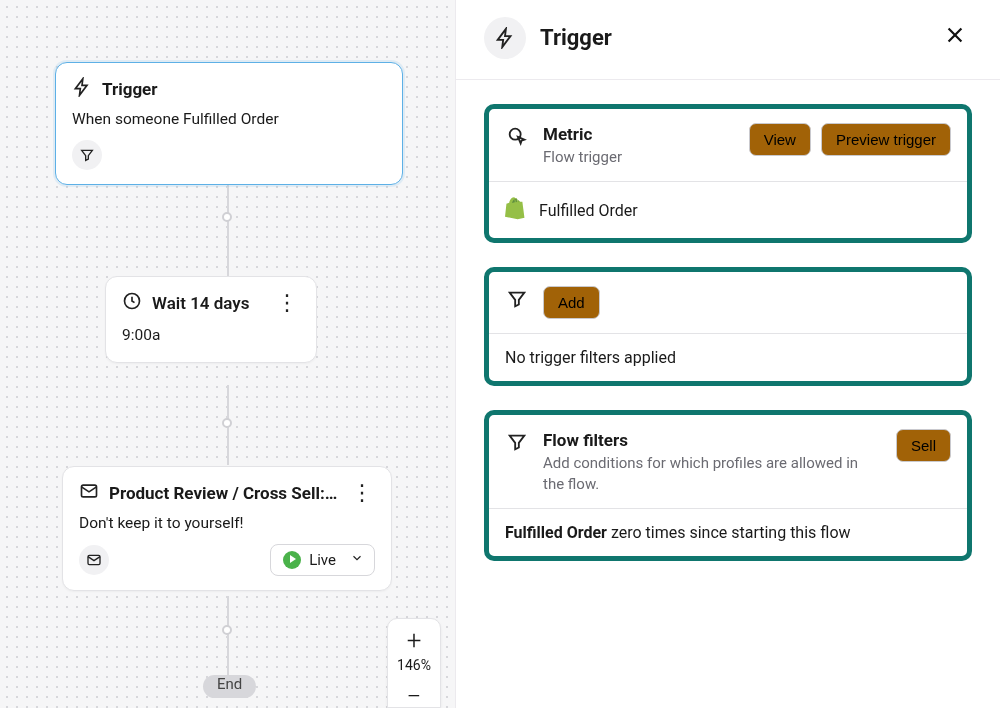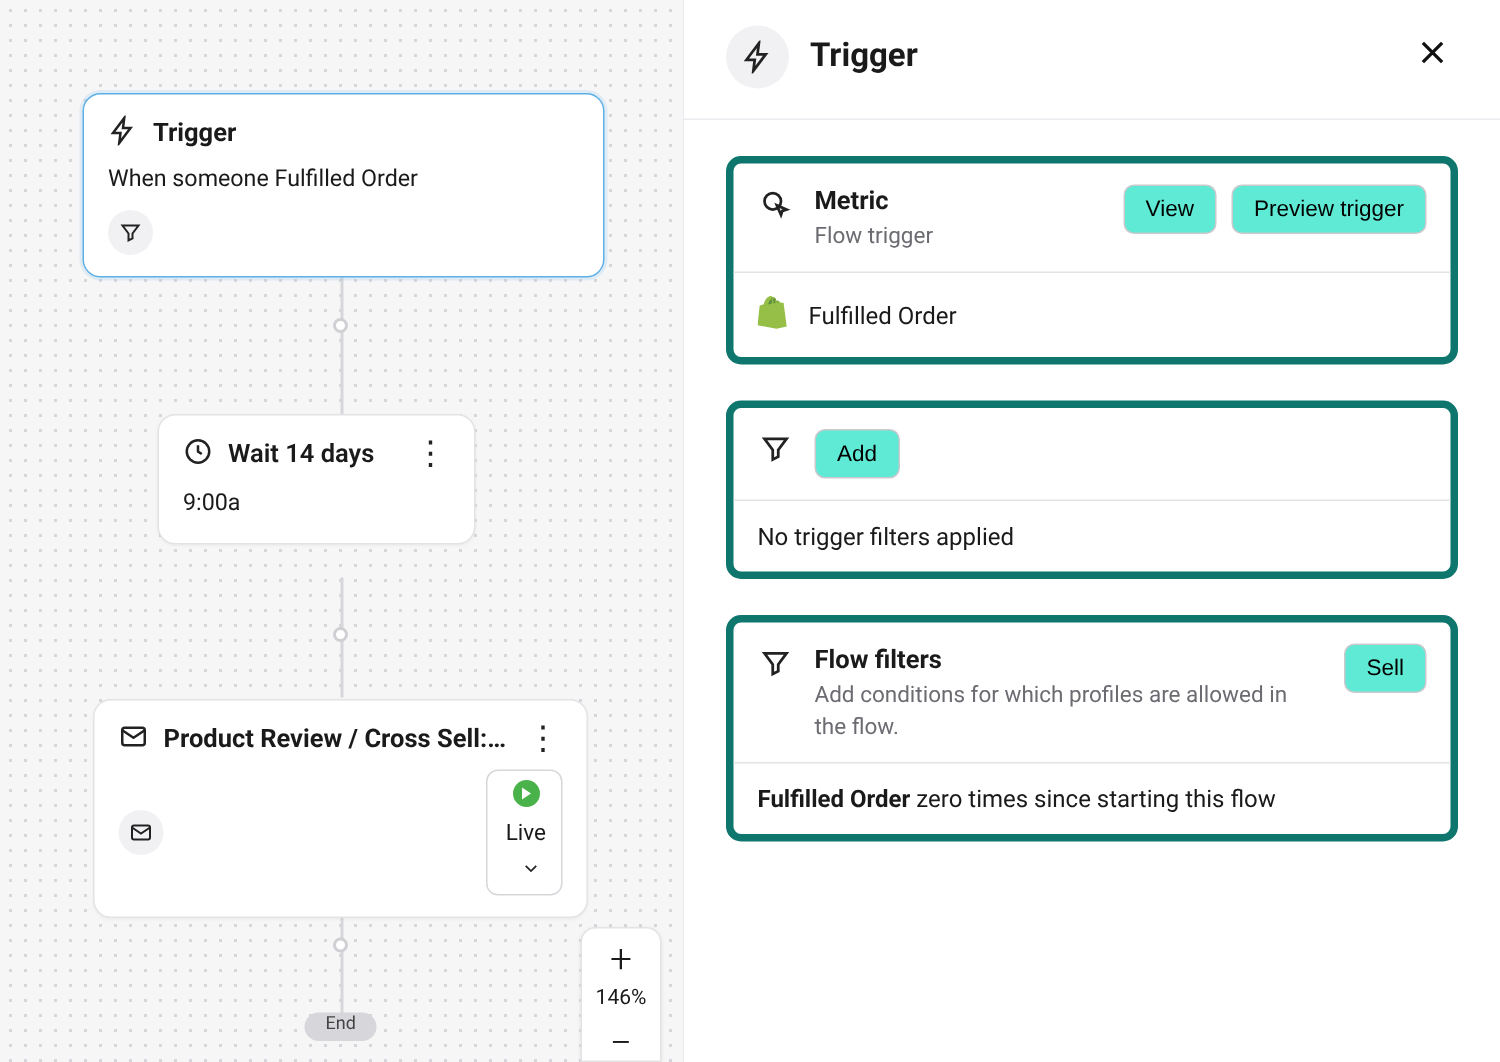--- a/index.html
+++ b/index.html
@@ -78,21 +78,20 @@
       display: flex; align-items: center; justify-content: center;
     }
 
     .live-pill {
       display: flex; align-items: center; gap: 8px;
       border: 1px solid #d7d7db;
       border-radius: 8px;
       padding: 6px 10px 6px 12px;
       font-size: 15px;
       cursor: pointer;
-      flex-direction: column;
     }
     .live-dot-play {
       width: 18px; height: 18px;
       border-radius: 50%;
       background: #4ab24a;
       position: relative;
     }
     .live-dot-play::after {
       content:'';
       position:absolute; left:6.5px; top:4.5px;
@@ -101,21 +100,21 @@
       border-bottom: 4.5px solid transparent;
     }
     .chev-down { margin-left: 6px; }
 
     .end-pill {
       position: absolute;
       left: 203px; top: 675px;
       background: #d7d7db;
       border-radius: 999px;
       padding: 0 14px 5px;
-      font-size: 12px;
+      font-size: 15px;
       color: #444;
       z-index: 3;
     }
 
     .zoom-ctrl {
       position: absolute;
       right: 14px; bottom: 0px;
       width: 54px;
       background: #fff;
       border: 1px solid #e3e3e6;
@@ -160,21 +159,21 @@
       display: flex; align-items: flex-start; gap: 14px;
     }
     .card-icon { flex: 0 0 24px; display:flex; justify-content:center; padding-top:2px; }
     .card-text { flex: 1; }
     .card-title { font-weight: 700; font-size: 17px; line-height: 1.3; }
     .card-sub   { font-size: 15px; color: #6b6b72; margin-top: 2px; line-height: 1.35; }
     .card-actions { display: flex; gap: 10px; align-items: flex-start; }
 
     .btn {
       border: 1px solid #c9c9ce;
-      background: #5eead4;
+      background: #a16207;
       border-radius: 7px;
       padding: 7px 14px;
       font-size: 15px;
       cursor: pointer;
       white-space: nowrap;
     }
 
     .card-line {
       padding: 14px 16px;
       font-size: 16px;
@@ -239,20 +238,21 @@
         <span>
           <svg class="ic" viewBox="0 0 24 24" fill="none" stroke-width="2">
               <rect x="3" y="5" width="18" height="14" rx="2"></rect>
               <path d="m3 7 9 6 9-6"></path>
             </svg>
         </span>
         <span class="node-title" style="font-weight:700;white-space:nowrap;overflow:hidden;text-overflow:ellipsis;">Product Review / Cross Sell:…</span>
       </div>
       <span class="more-btn">⋮</span>
     </div>
+    <div class="node-sub">Don't keep it to yourself!</div>
     <div class="node-row">
       <span class="chip-icon">
         <svg viewBox="0 0 24 24" width="16" height="16" fill="none" stroke="#222" stroke-width="2">
             <rect x="3" y="5" width="18" height="14" rx="2"></rect>
             <path d="m3 7 9 6 9-6"></path>
           </svg>
       </span>
       <div class="live-pill">
         <span class="live-dot-play"></span>
         <span>Live</span>

